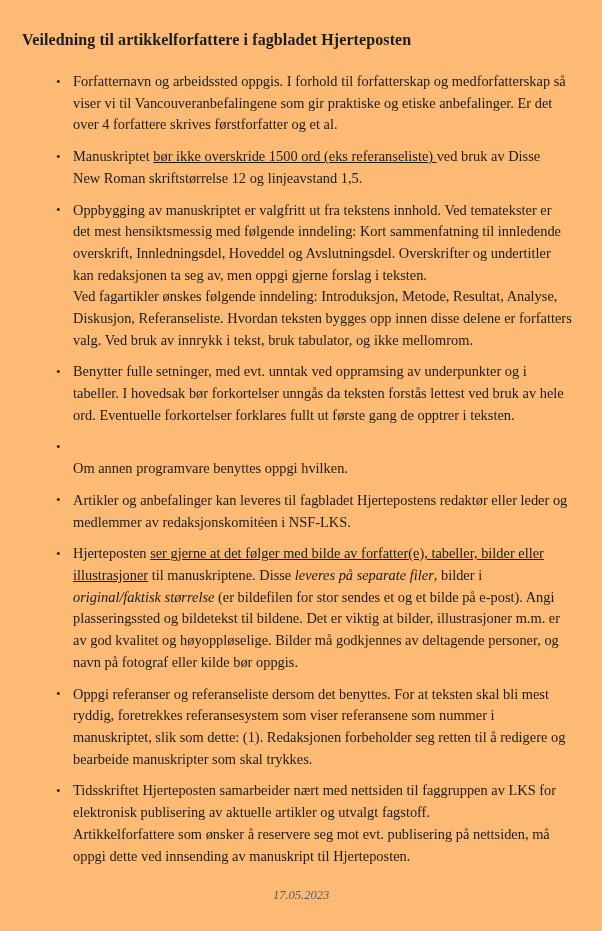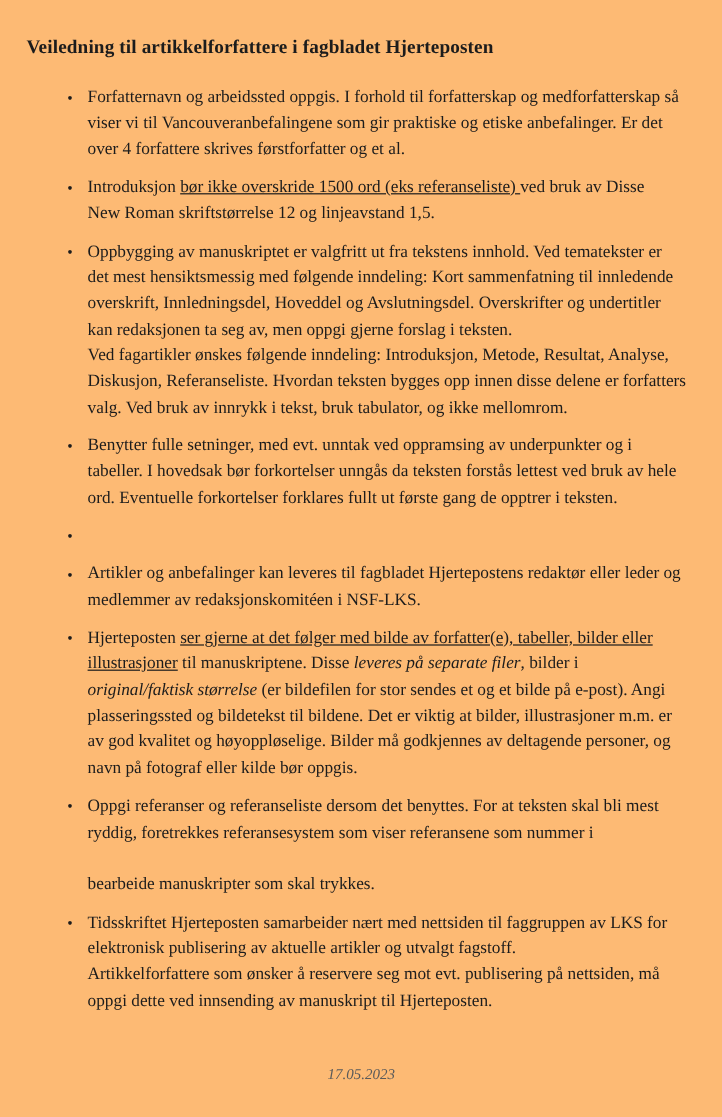--- a/index.html
+++ b/index.html
@@ -56,23 +56,23 @@
     color: #5a5a5a;
   }
 </style>
 </head>
 <body>
 
 <div class="page">
   <h1 class="title">Veiledning til artikkelforfattere i fagbladet Hjerteposten</h1>
   <ul class="bullets">
       <li><span class="marker">•</span><span>Forfatternavn og arbeidssted oppgis. I forhold til forfatterskap og medforfatterskap så</span><br><span>viser vi til Vancouveranbefalingene som gir praktiske og etiske anbefalinger. Er det</span><br><span>over 4 forfattere skrives førstforfatter og et al.</span></li>
-      <li><span class="marker">•</span><span>Introduksjon </span><span class="u">bør ikke overskride 1500 ord (eks referanseliste) </span><span>ved bruk av Disse</span><br><span>New Roman skriftstørrelse 12 og linjeavstand 1,5.</span></li>
+      <li><span class="marker">•</span><span>Manuskriptet </span><span class="u">bør ikke overskride 1500 ord (eks referanseliste) </span><span>ved bruk av Disse</span><br><span>New Roman skriftstørrelse 12 og linjeavstand 1,5.</span></li>
       <li><span class="marker">•</span><span>Oppbygging av manuskriptet er valgfritt ut fra tekstens innhold. Ved tematekster er</span><br><span>det mest hensiktsmessig med følgende inndeling: Kort sammenfatning til innledende</span><br><span>overskrift, Innledningsdel, Hoveddel og Avslutningsdel. Overskrifter og undertitler</span><br><span>kan redaksjonen ta seg av, men oppgi gjerne forslag i teksten.</span><br><span>Ved fagartikler ønskes følgende inndeling: Introduksjon, Metode, Resultat, Analyse,</span><br><span>Diskusjon, Referanseliste. Hvordan teksten bygges opp innen disse delene er forfatters</span><br><span>valg. Ved bruk av innrykk i tekst, bruk tabulator, og ikke mellomrom.</span></li>
       <li><span class="marker">•</span><span>Benytter fulle setninger, med evt. unntak ved oppramsing av underpunkter og i</span><br><span>tabeller. I hovedsak bør forkortelser unngås da teksten forstås lettest ved bruk av hele</span><br><span>ord. Eventuelle forkortelser forklares fullt ut første gang de opptrer i teksten.</span></li>
-      <li><span class="marker">•</span><br></li>
+      <li><span class="marker">•</span><br><span>Om annen programvare benyttes oppgi hvilken.</span></li>
       <li><span class="marker">•</span><span>Artikler og anbefalinger kan leveres til fagbladet Hjertepostens redaktør eller leder og</span><br><span>medlemmer av redaksjonskomitéen i NSF-LKS.</span></li>
       <li><span class="marker">•</span><span>Hjerteposten </span><span class="u">ser gjerne at det følger med bilde av forfatter(e), tabeller, bilder eller</span><br><span class="u">illustrasjoner</span><span> til manuskriptene. Disse </span><span class="i">leveres på separate filer</span><span>, bilder i</span><br><span class="i">original/faktisk størrelse</span><span> (er bildefilen for stor sendes et og et bilde på e-post). Angi</span><br><span>plasseringssted og bildetekst til bildene. Det er viktig at bilder, illustrasjoner m.m. er</span><br><span>av god kvalitet og høyoppløselige. Bilder må godkjennes av deltagende personer, og</span><br><span>navn på fotograf eller kilde bør oppgis.</span></li>
-      <li><span class="marker">•</span><span>Oppgi referanser og referanseliste dersom det benyttes. For at teksten skal bli mest</span><br><span>ryddig, foretrekkes referansesystem som viser referansene som nummer i</span><br><br><span>bearbeide manuskripter som skal trykkes.</span></li>
+      <li><span class="marker">•</span><span>Oppgi referanser og referanseliste dersom det benyttes. For at teksten skal bli mest</span><br><span>ryddig, foretrekkes referansesystem som viser referansene som nummer i</span><br><span>manuskriptet, slik som dette: (1). Redaksjonen forbeholder seg retten til å redigere og</span><br><span>bearbeide manuskripter som skal trykkes.</span></li>
       <li><span class="marker">•</span><span>Tidsskriftet Hjerteposten samarbeider nært med nettsiden til faggruppen av LKS for</span><br><span>elektronisk publisering av aktuelle artikler og utvalgt fagstoff.</span><br><span>Artikkelforfattere som ønsker å reservere seg mot evt. publisering på nettsiden, må</span><br><span>oppgi dette ved innsending av manuskript til Hjerteposten.</span></li>
     </ul>
   <div class="footer">17.05.2023</div>
 </div>
 
 </body></html>

